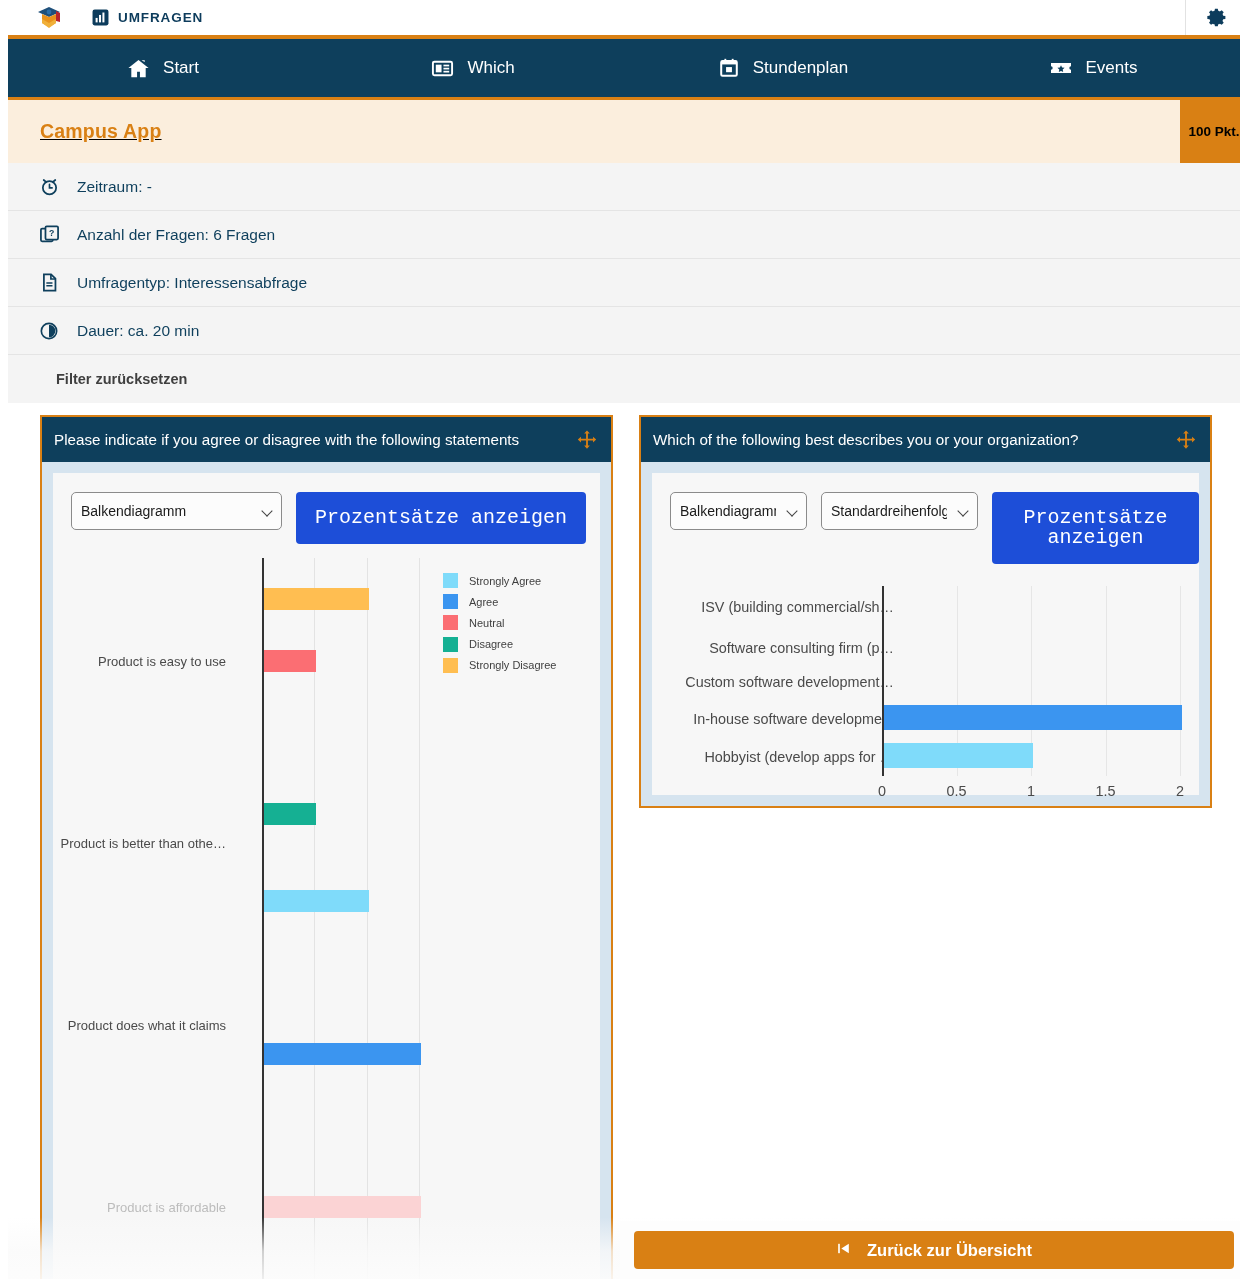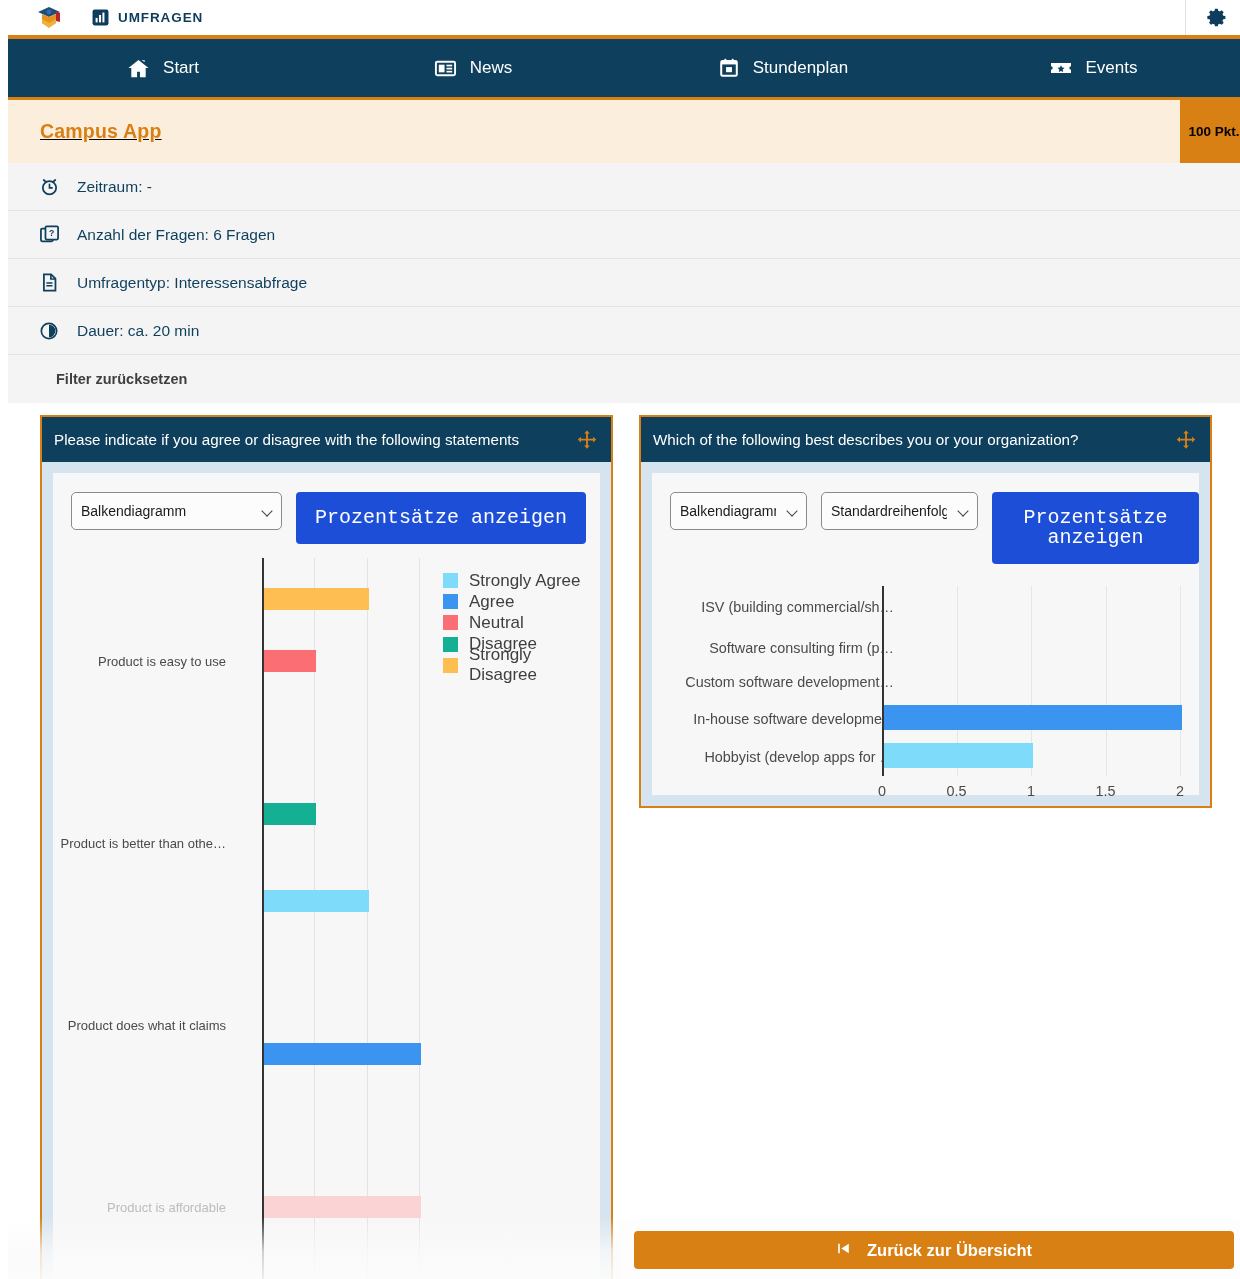--- a/index.html
+++ b/index.html
@@ -102,21 +102,21 @@
   .cl-axis { position:absolute; left:0; top:0; width:1.6px; height:100%; background:#333; }
   .cl-grid { position:absolute; top:0; width:1px; height:100%; background:#e3e3e3; }
   .cl-bar { position:absolute; height:22px; }
   .cl-lab {
     position:absolute; right:374px; font-size:13px; color:#4a4a4a;
     white-space:nowrap; text-align:right;
   }
   .legend { position:absolute; left:390px; top:12px; }
   .leg-item { display:flex; align-items:center; gap:11px; height:21.2px; }
   .leg-sw { width:15px; height:15px; flex:0 0 15px; }
-  .leg-tx { font-size:17px; color:#3f3f3f; }
+  .leg-tx { font-size:11px; color:#3f3f3f; }
 
   .chart-right { position:relative; height:240px; margin-top:16px; }
   .cr-plot { position:absolute; left:230px; top:6px; width:299px; height:190px; }
   .cr-axis { position:absolute; left:0; top:0; width:1.5px; height:100%; background:#333; }
   .cr-grid { position:absolute; top:0; width:1px; height:100%; background:#e6e6e6; }
   .cr-bar { position:absolute; height:25px; }
   .cr-lab { position:absolute; right:305px; font-size:14.4px; color:#4a4a4a; white-space:nowrap; text-align:right; }
   .cr-tick { position:absolute; top:197px; font-size:14.4px; color:#4a4a4a; transform:translateX(-50%); }
 
   
@@ -177,21 +177,21 @@
       <span class="nav-label">Start</span>
     </div>
     <div class="nav-item">
       <svg width="23" height="23" viewBox="0 0 24 24">
         <rect x="2" y="5" width="20" height="14" rx="1.6" fill="none" stroke="#fff" stroke-width="2"></rect>
         <rect x="5" y="8" width="6" height="8" fill="#fff"></rect>
         <rect x="13" y="8" width="6" height="1.8" fill="#fff"></rect>
         <rect x="13" y="11.2" width="6" height="1.8" fill="#fff"></rect>
         <rect x="13" y="14.4" width="6" height="1.8" fill="#fff"></rect>
       </svg>
-      <span class="nav-label">News</span>
+      <span class="nav-label">Which</span>
     </div>
     <div class="nav-item">
       <svg width="22" height="22" viewBox="0 0 24 24">
         <rect x="3.5" y="4.5" width="17" height="16" rx="1.4" fill="none" stroke="#fff" stroke-width="2.2"></rect>
         <rect x="3.5" y="4.5" width="17" height="3.6" fill="#fff"></rect>
         <rect x="8.8" y="11" width="6.4" height="5.6" fill="#fff"></rect>
         <rect x="7" y="2" width="2" height="4" fill="#fff"></rect>
         <rect x="15" y="2" width="2" height="4" fill="#fff"></rect>
       </svg>
       <span class="nav-label">Stundenplan</span>

